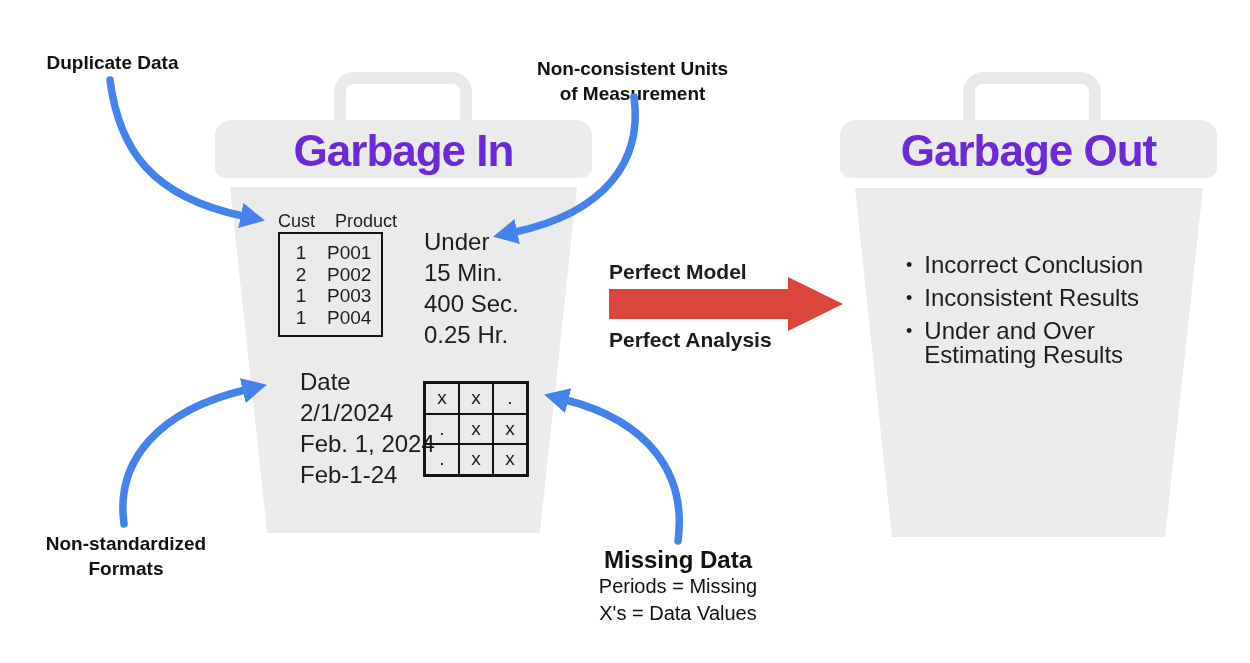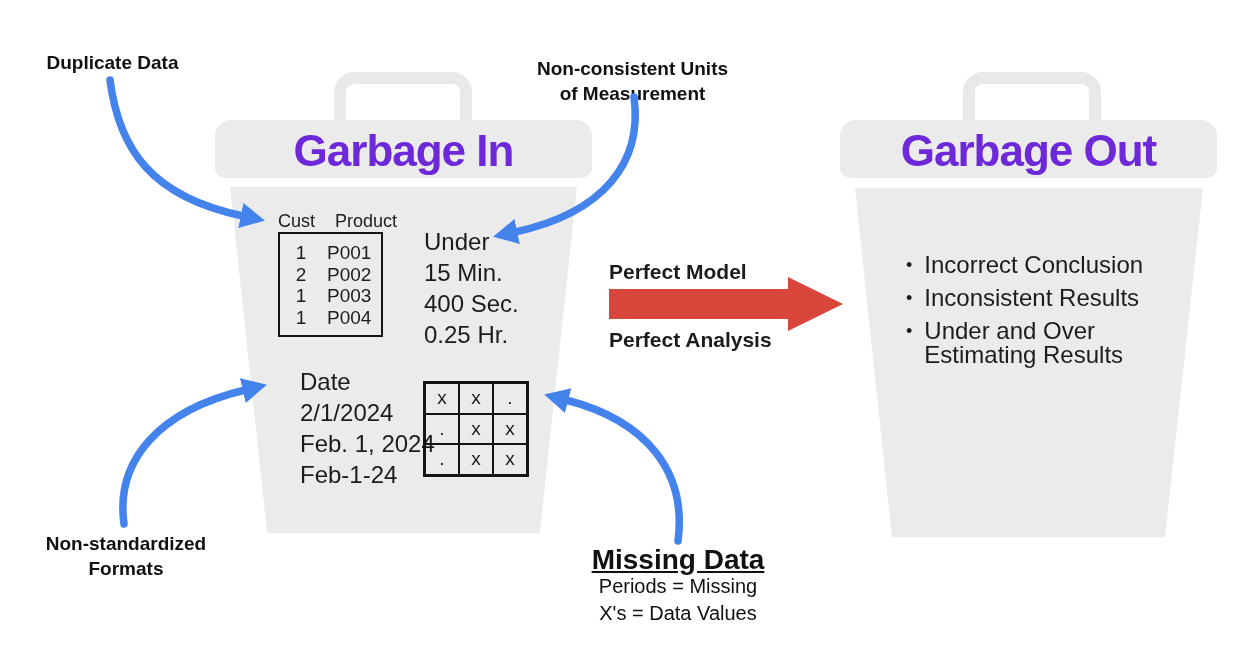--- a/index.html
+++ b/index.html
@@ -69,21 +69,21 @@
   .bullets{position:absolute;left:906px;top:253px;width:275px;z-index:3;}
   .bullet-row{display:flex;align-items:flex-start;margin-bottom:9px;}
   .bullet-dot{font-size:18px;line-height:24px;margin-right:12px;}
   .bullet-text{font-size:24px;line-height:24px;white-space:pre-line;}
 
   
   .callout{position:absolute;z-index:4;text-align:center;font-weight:800;font-size:19px;line-height:25px;white-space:pre-line;color:#111;}
   .lbl-duplicate{left:25px;top:50px;width:175px;}
   .lbl-nonconsistent{left:505px;top:32px;width:255px;margin-top:24px;}
   .lbl-nonstandardized{left:15px;top:531px;width:222px;}
-  .lbl-missing-title{left:570px;top:547px;width:216px;font-size:28px;text-decoration:underline;}
+  .lbl-missing-title{left:570px;top:547px;width:216px;font-size:24px;}
   .lbl-missing-sub{left:560px;top:573px;width:236px;font-weight:400;font-size:20px;line-height:27px;}
 
   
   .arrow-layer{position:absolute;left:0;top:0;width:1250px;height:663px;z-index:5;pointer-events:none;}
   .blue-arrow{stroke:var(--arrow-blue,#4583EC);fill:none;stroke-width:7.5;stroke-linecap:round;}
 </style>
 </head>
 <body>
 
 <div class="stage">

